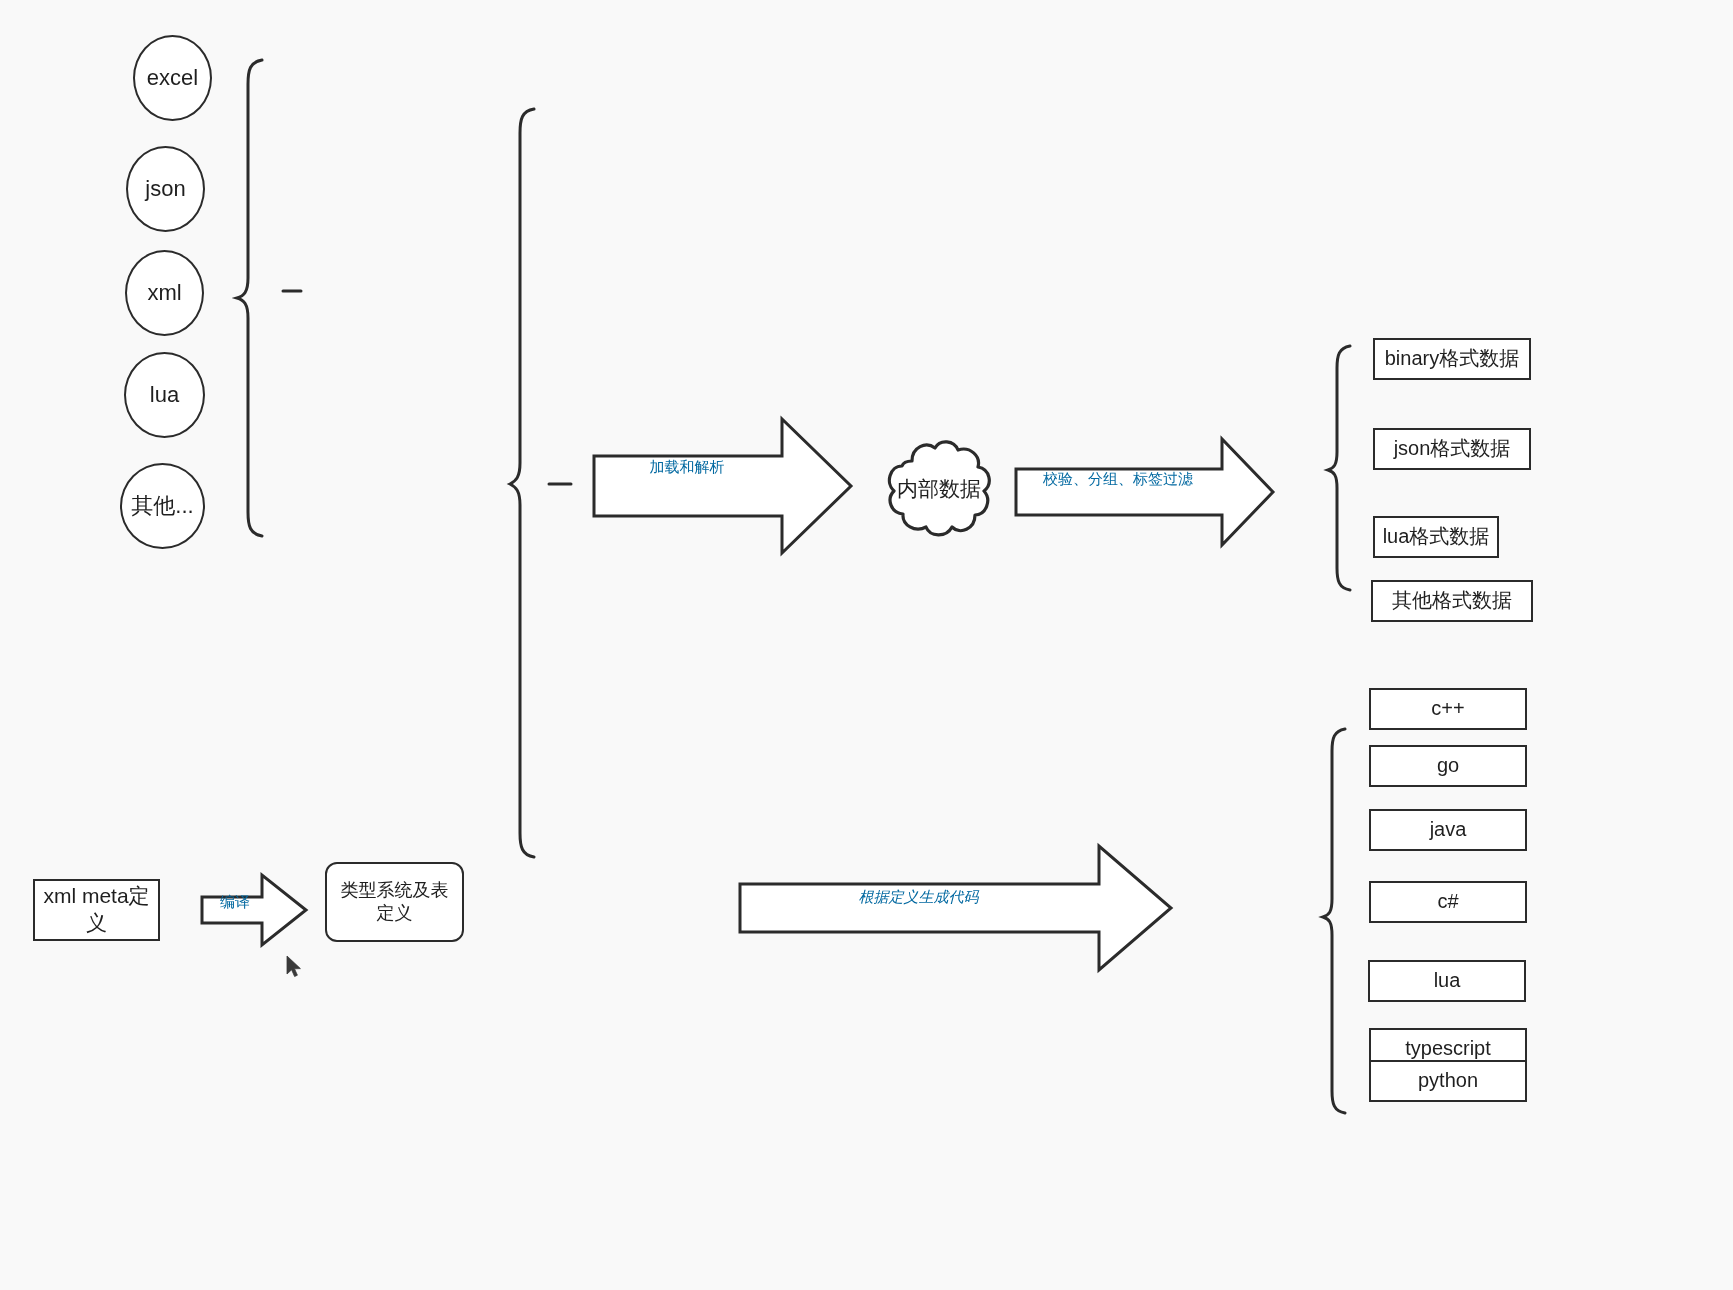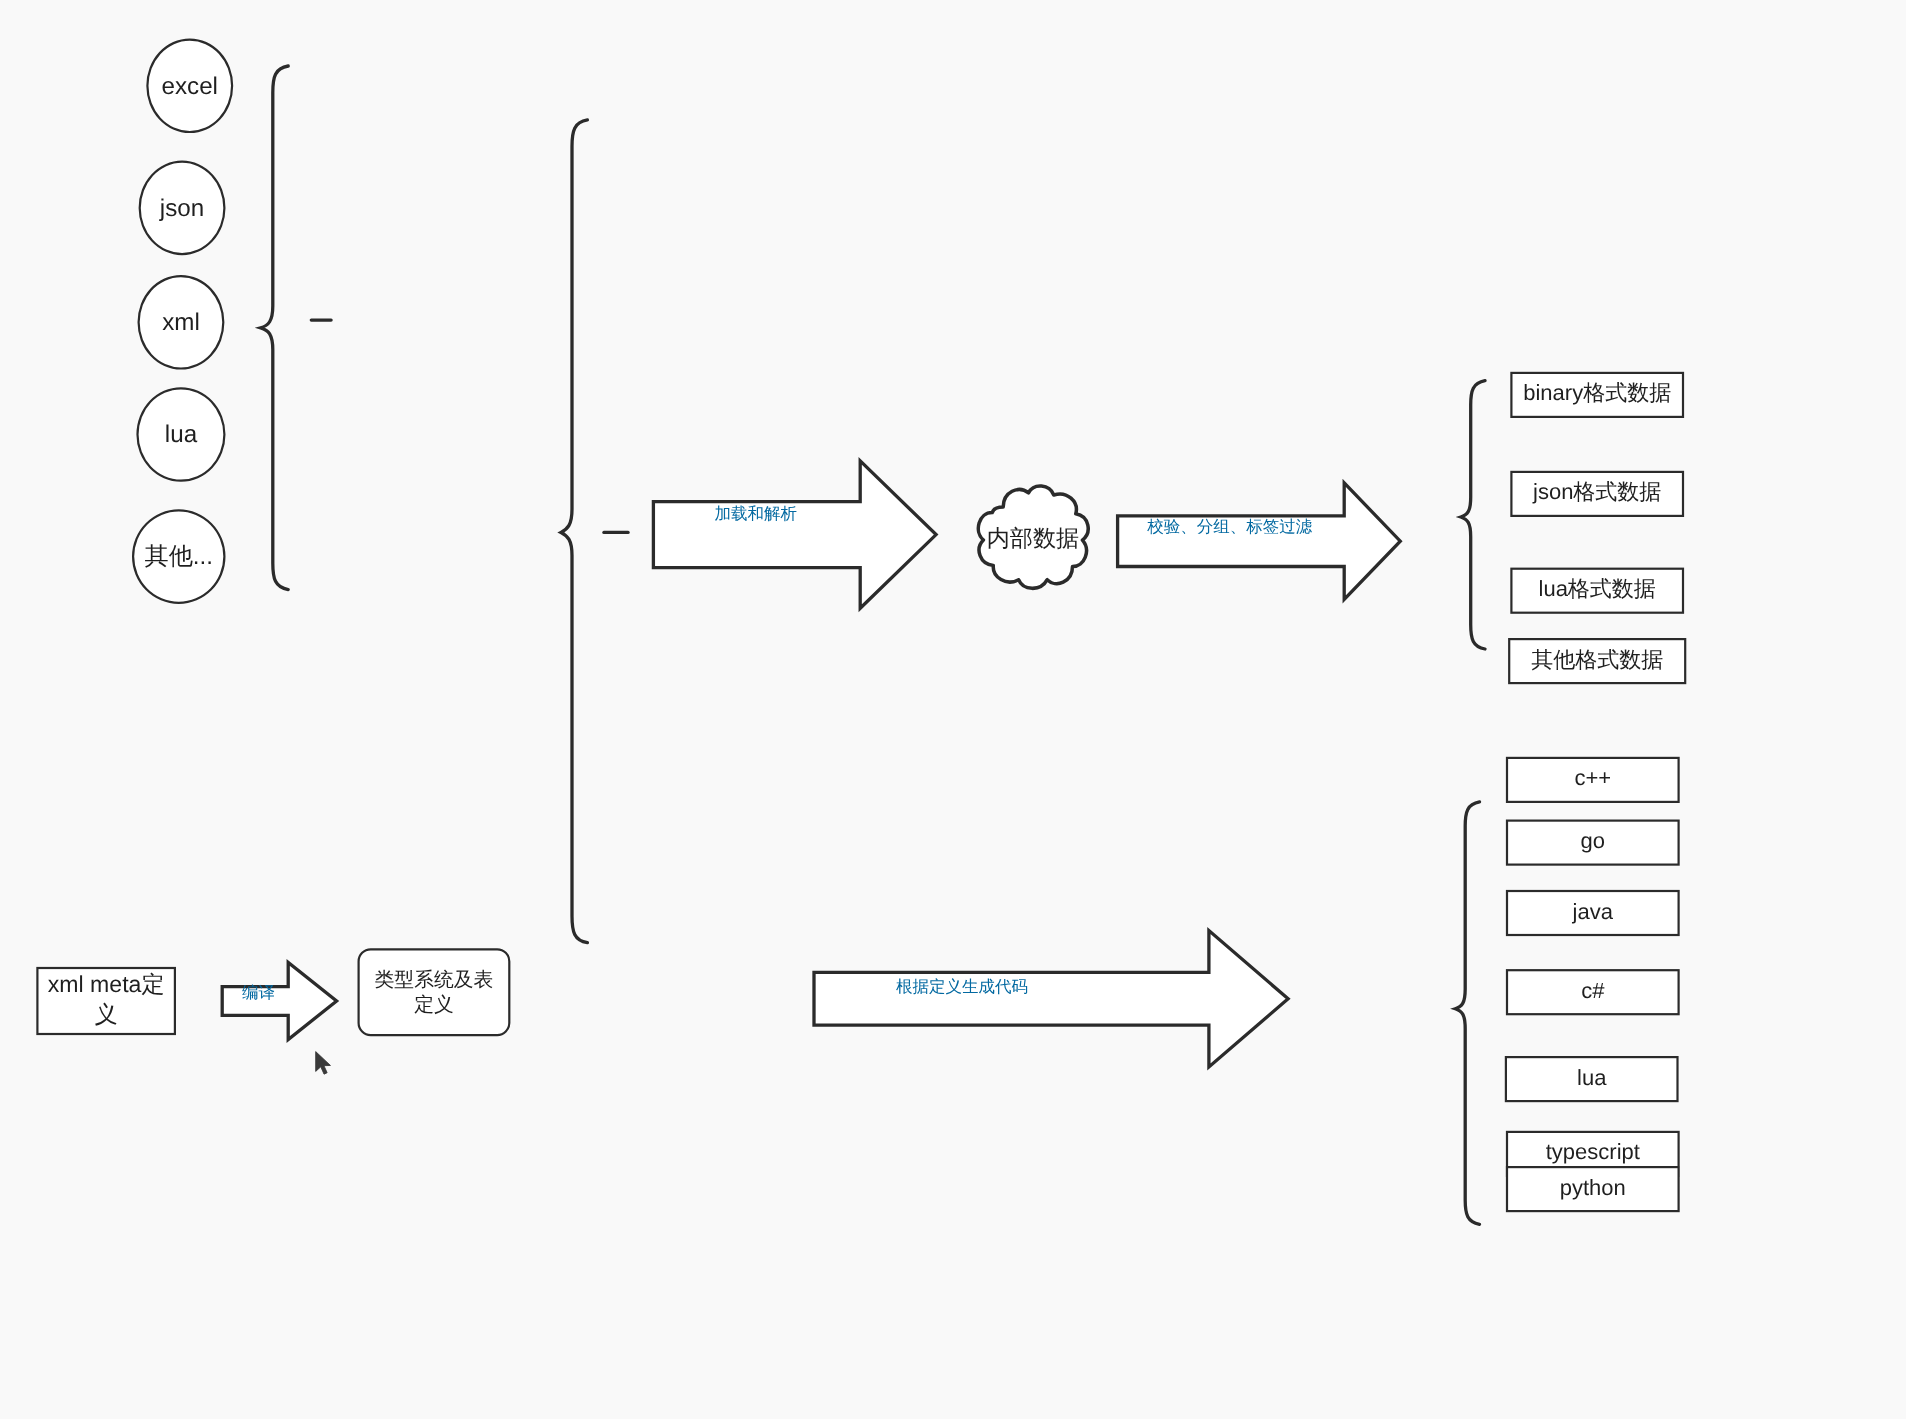--- a/index.html
+++ b/index.html
@@ -156,31 +156,31 @@
   <svg class="brace" style="left:1328px; top:344px;" width="42" height="248" viewBox="0 0 42 248">
     <path d="M 22 2 C 11 4, 9 11, 9 24 L 9 108 C 9 121, 6 124, 0 126 C 6 128, 9 131, 9 144 L 9 224 C 9 237, 11 244, 22 246" fill="none" stroke="#2b2b2b" stroke-width="3" stroke-linecap="round"></path>
   </svg>
 
   <div class="node small-box" style="left:1373px; top:338px; width:158px; height:42px;">
     <span>binary格式数据</span>
   </div>
   <div class="node small-box" style="left:1373px; top:428px; width:158px; height:42px;align-items:center;">
     <span>json格式数据</span>
   </div>
-  <div class="node small-box" style="left:1373px; top:516px; width:158px; height:42px;">
+  <div class="node small-box" style="left:1373px; top:516px; width:126px; height:42px;">
     <span>lua格式数据</span>
   </div>
   <div class="node small-box" style="left:1371px; top:580px; width:162px; height:42px;">
     <span>其他格式数据</span>
   </div>
 
   <svg class="arrow-shape" style="left:738px; top:843px;" width="436" height="130" viewBox="0 0 436 130">
     <path d="M 2 41 L 361 41 L 361 3 L 433 65 L 361 127 L 361 89 L 2 89 Z" fill="#ffffff" stroke="#2b2b2b" stroke-width="3" stroke-linejoin="miter"></path>
   </svg>
-  <div class="arrow-label" style="left:696px; top:888px; width:357px; height:40px;">
+  <div class="arrow-label" style="left:740px; top:888px; width:357px; height:40px;font-style:italic;">
     <span>根据定义生成代码</span>
   </div>
 
   <svg class="brace" style="left:1323px; top:727px;" width="42" height="388" viewBox="0 0 42 388">
     <path d="M 22 2 C 11 4, 9 11, 9 24 L 9 172 C 9 185, 6 188, 0 190 C 6 192, 9 195, 9 208 L 9 364 C 9 377, 11 384, 22 386" fill="none" stroke="#2b2b2b" stroke-width="3" stroke-linecap="round"></path>
   </svg>
 
   <div class="node small-box" style="left:1369px; top:688px; width:158px; height:42px;">
     <span>c++</span>
   </div>

